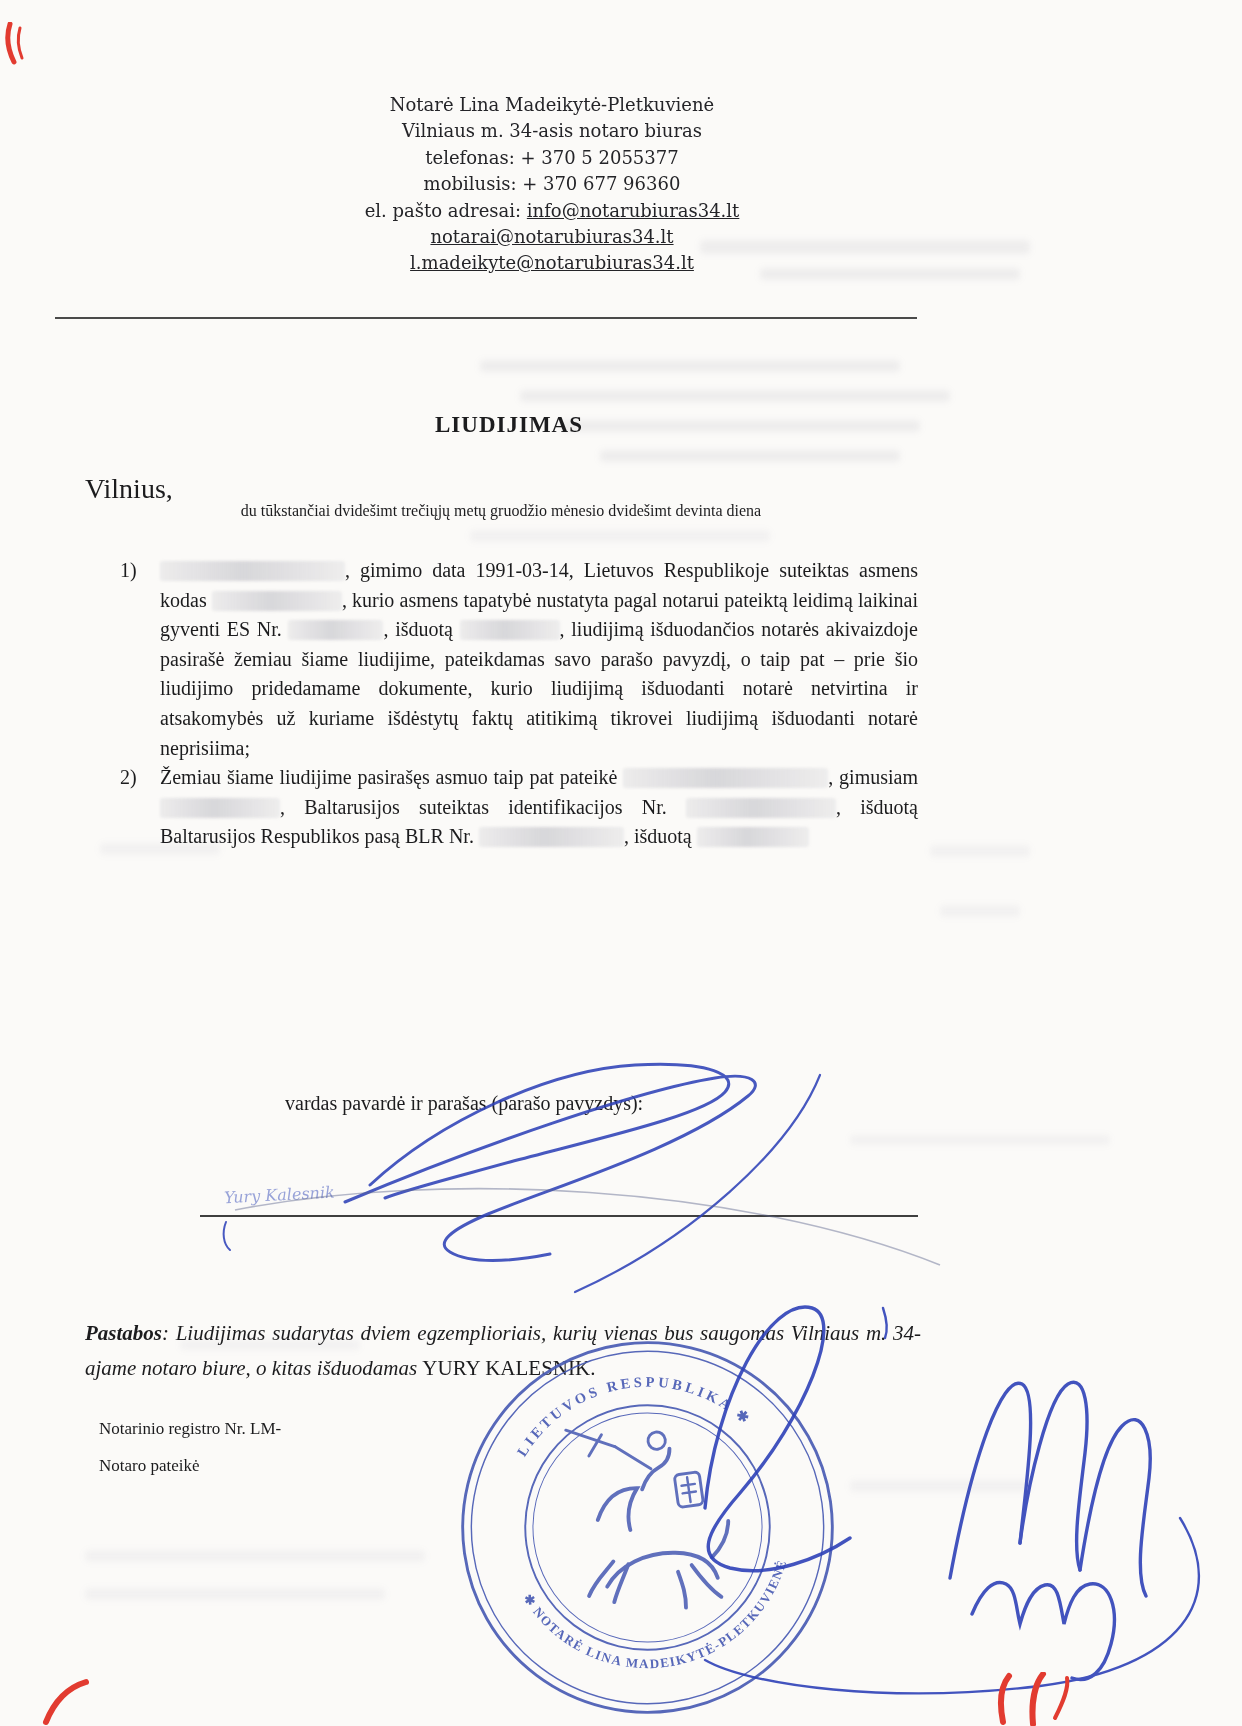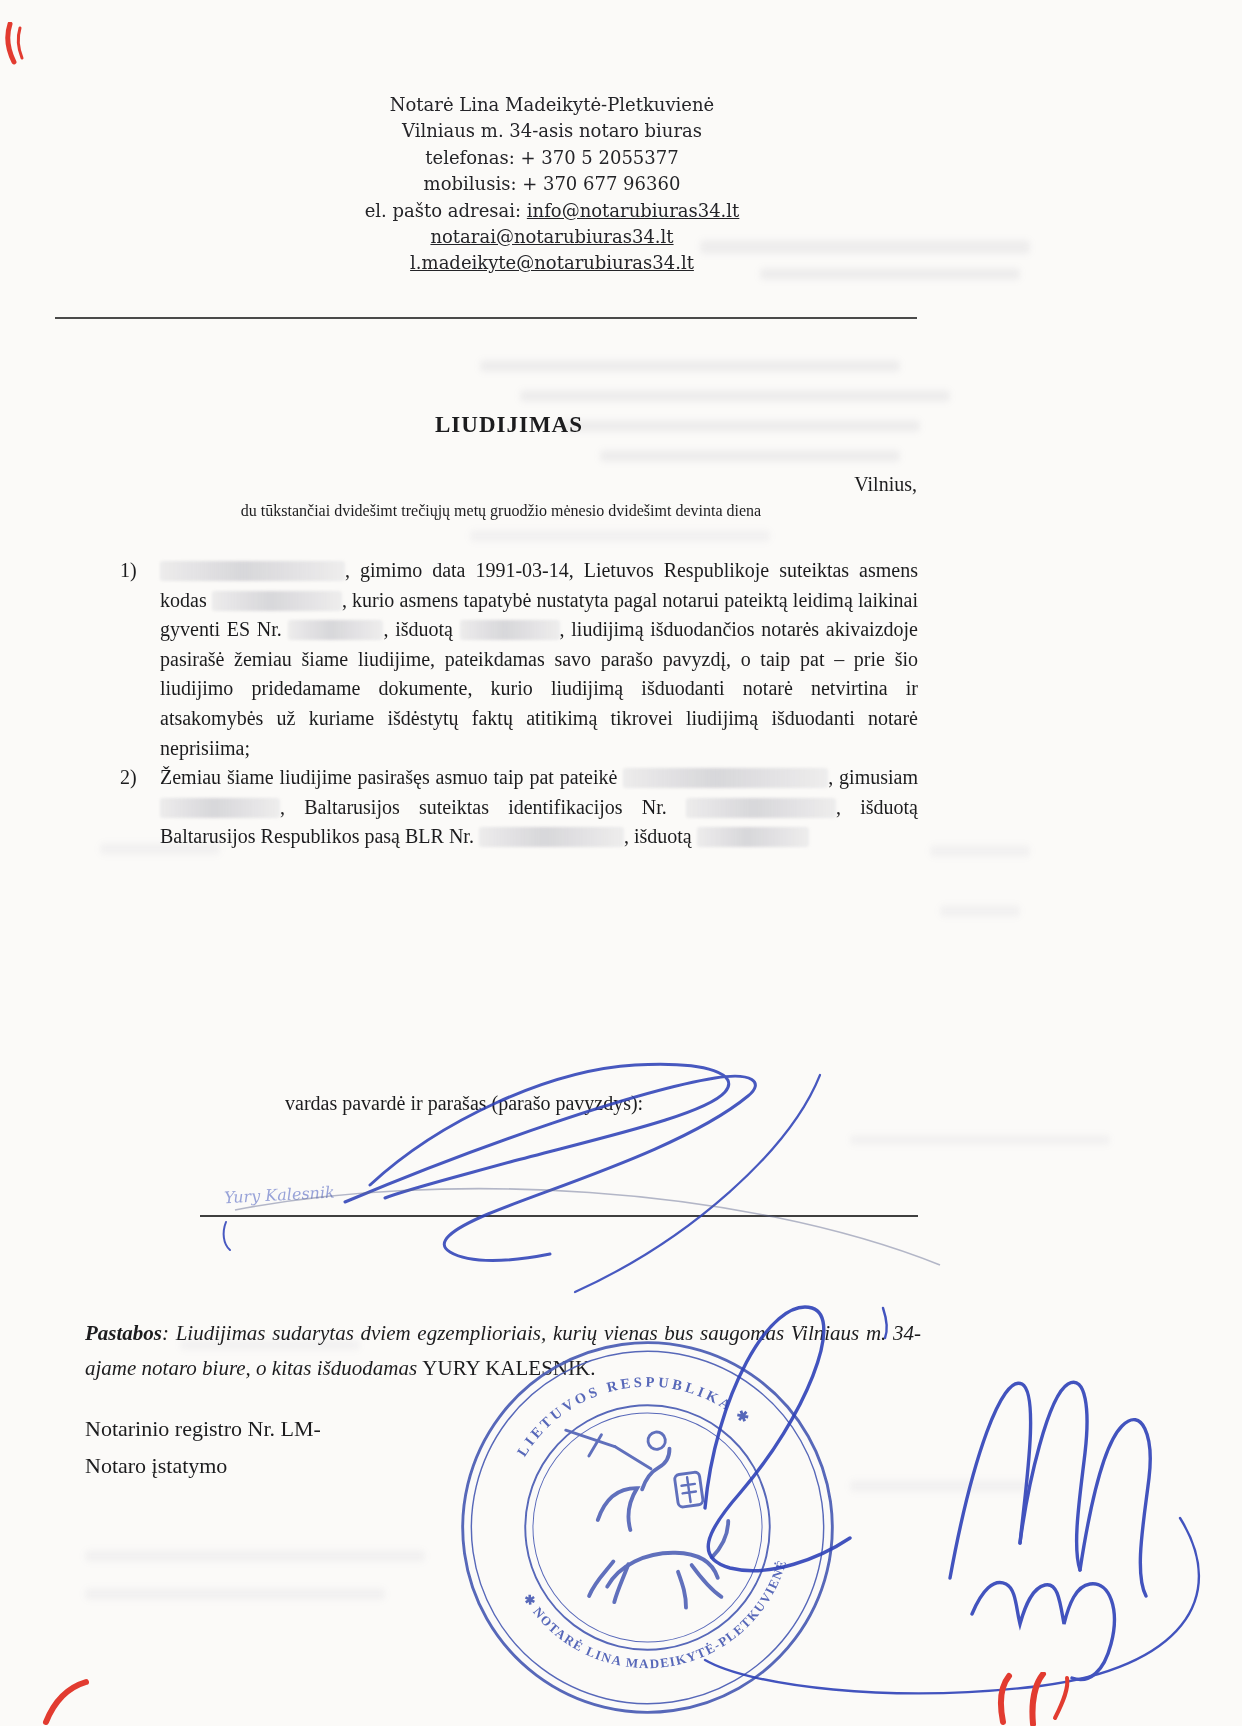--- a/index.html
+++ b/index.html
@@ -14,21 +14,21 @@
     position:absolute;top:92px;left:352px;width:400px;text-align:center;
     font-family:"DejaVu Serif", serif;
     font-size:18px;line-height:26.4px;color:#242428;
   }
   .header .u{text-decoration:underline;}
   
   .divider{position:absolute;top:317px;left:55px;width:862px;border-top:2px solid #4a4a4a;height:0;}
   
   .title{position:absolute;top:412px;left:93px;width:832px;text-align:center;
     font-weight:bold;font-size:23px;letter-spacing:1px;}
-  .place{position:absolute;top:473px;left:85px;width:832px;text-align:right;font-size:20px;}
+  .place{position:absolute;top:473px;left:85px;width:832px;text-align:left;font-size:28px;}
   .dateline{position:absolute;top:502px;left:85px;width:832px;text-align:center;font-size:16px;}
   
   .body-block{position:absolute;top:556px;left:85px;width:833px;
     font-size:20px;line-height:29.6px;text-align:justify;}
   .body-block p{margin:0;}
   .list-item{position:relative;padding-left:75px;margin:0;}
   .list-num{position:absolute;left:35px;top:0;}
   .redacted{
     display:inline-block;height:20px;vertical-align:-4px;border-radius:3px;
     background:linear-gradient(90deg, rgba(186,186,194,.22), rgba(158,158,170,.38) 45%, rgba(186,186,194,.20));
@@ -40,21 +40,21 @@
   .faint-name{
     position:absolute;top:1183px;left:224px;width:200px;
     font-family:"DejaVu Serif", serif;font-style:italic;font-size:16px;
     color:rgba(70,90,190,.55);transform:rotate(-3deg);
   }
   
   .notes{position:absolute;top:1316px;left:85px;width:836px;
     font-size:21px;font-style:italic;line-height:35px;text-align:justify;}
   .notes .lbl{font-weight:bold;}
   .notes .caps{font-style:normal;}
-  .registry{position:absolute;top:1410px;left:85px;font-size:22px;line-height:37px;}
+  .registry{position:absolute;top:1410px;left:99px;font-size:17px;line-height:37px;}
   
   .stamp{position:absolute;left:455px;top:1335px;width:385px;height:385px;
     transform:rotate(-8deg);opacity:.92;pointer-events:none;}
   .sig-main{position:absolute;left:180px;top:1030px;width:780px;height:290px;pointer-events:none;}
   .sig-big{position:absolute;left:620px;top:1278px;width:622px;height:448px;pointer-events:none;}
   .redmark{position:absolute;pointer-events:none;}
   
   .smudge{position:absolute;background:rgba(110,110,128,.09);filter:blur(3px);border-radius:4px;}
   .smudge.lt{background:rgba(110,110,128,.06);}
 </style>
@@ -110,21 +110,21 @@
     <path d="M 640 45 C 610 120 510 210 395 262" stroke-width="2.2"></path>
     <path d="M 46 192 C 42 202 43 214 50 220" stroke-width="2"></path>
   </g>
   <path d="M 55 180 C 260 140 560 155 760 235" fill="none" stroke="rgba(90,100,140,.45)" stroke-width="1.6"></path>
 </svg>
 
 <div class="notes"><span class="lbl">Pastabos</span><span>: Liudijimas sudarytas dviem egzemplioriais, kurių vienas bus saugomas Vilniaus m. 34-ajame notaro biure, o kitas išduodamas </span><span class="caps">YURY KALESNIK.</span></div>
 
 <div class="registry">
   <div>Notarinio registro Nr. LM-</div>
-  <div>Notaro įstatymo</div>
+  <div>Notaro pateikė</div>
 </div>
 
 <svg class="stamp" viewBox="0 0 400 400">
   <defs>
     <path id="arcTop" d="M 61.5 149.5 A 148 148 0 0 1 338.5 149.5"></path>
     <path id="arcBottom" d="M 56 238 A 150 150 0 0 0 344 238"></path>
   </defs>
   <g stroke="#4a5cb4" fill="none">
     <circle cx="200" cy="200" r="192" stroke-width="3"></circle>
     <circle cx="200" cy="200" r="183" stroke-width="1.5"></circle>

